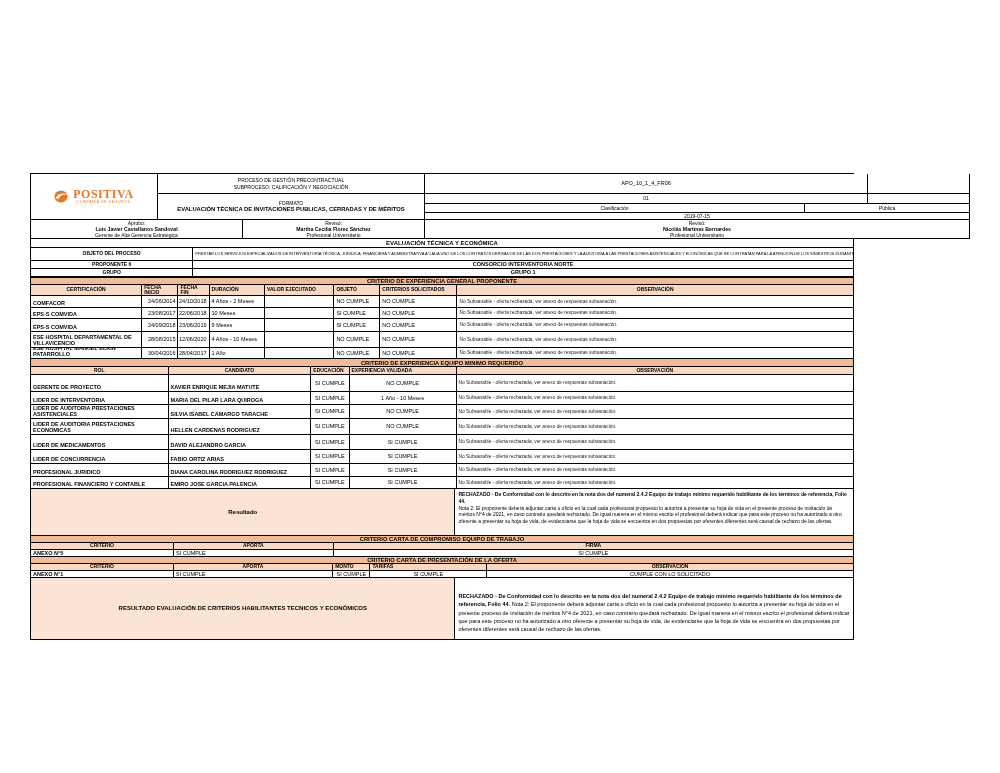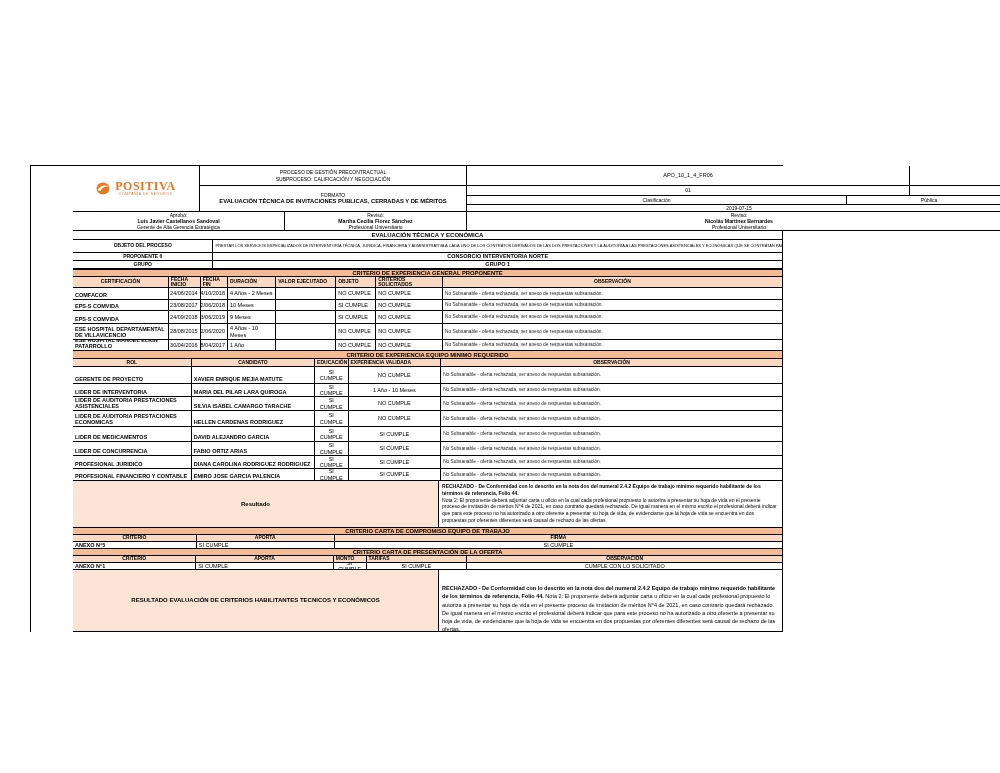--- a/index.html
+++ b/index.html
@@ -1,18 +1,18 @@
 <!DOCTYPE html>
 <html><head>
 <meta charset="utf-8">
 <style>
   *{box-sizing:border-box;}
   html,body{margin:0;padding:0;}
   body{width:1000px;height:773px;background:#fff;font-family:"Liberation Sans",sans-serif;color:#000;position:relative;overflow:hidden;}
-  .sheet{position:absolute;left:30px;top:165px;width:753px;border-top:1.5px solid #000;border-left:1.5px solid #000;padding-left:42px;}
+  .sheet{position:absolute;left:30px;top:173px;width:824px;border-top:1.5px solid #000;border-left:1.5px solid #000;}
   .gcell,.cell{border-right:1px solid #000;border-bottom:1px solid #000;overflow:hidden;}
   
   .hdr{display:grid;grid-template-columns:127px 85px 182px 380px 63px 102px;grid-template-rows:20px 10px 9px 7px 19px;}
   .gcell{font-size:5px;display:flex;flex-direction:column;align-items:center;justify-content:center;text-align:center;line-height:1.25;}
   .logo-cell{grid-area:1/1/5/2;flex-direction:row;gap:3px;}
   .process-cell{grid-area:1/2/2/4;}
   .formato-cell{grid-area:2/2/5/4;}
   .code-cell{grid-area:1/4/2/6;font-size:5.5px;}
   .tiny-a{grid-area:1/6/2/7;}
   .tiny-b{grid-area:2/6/3/7;}

